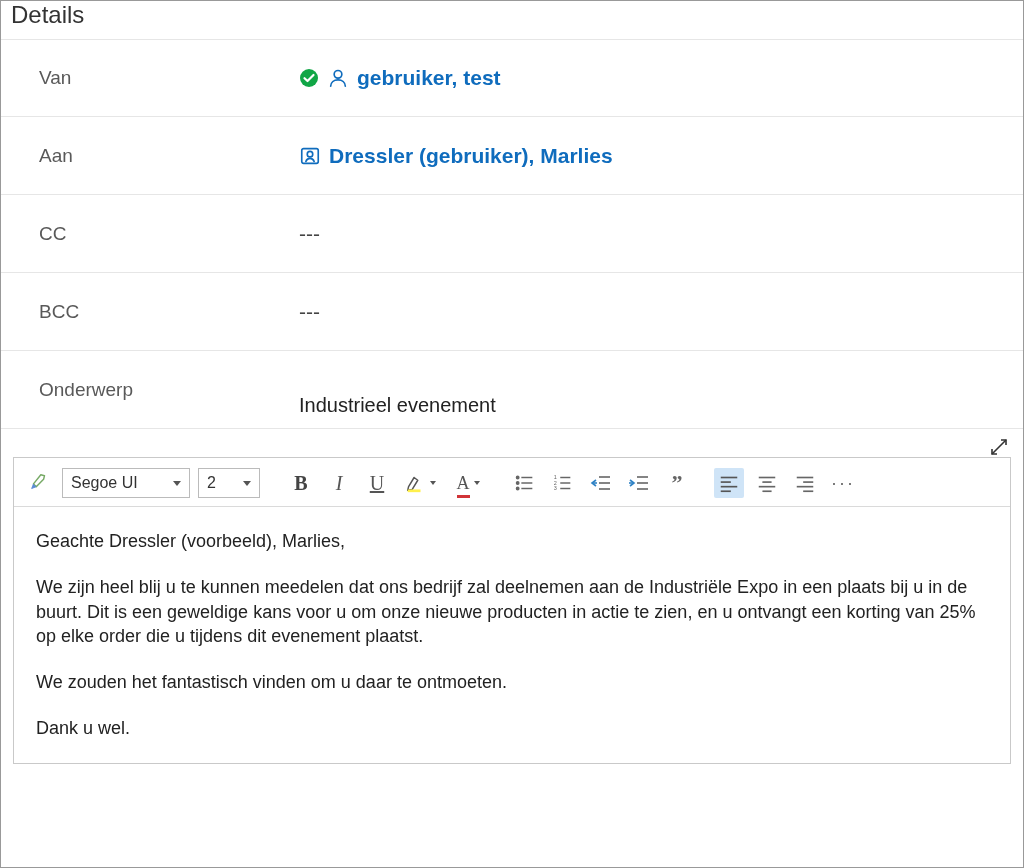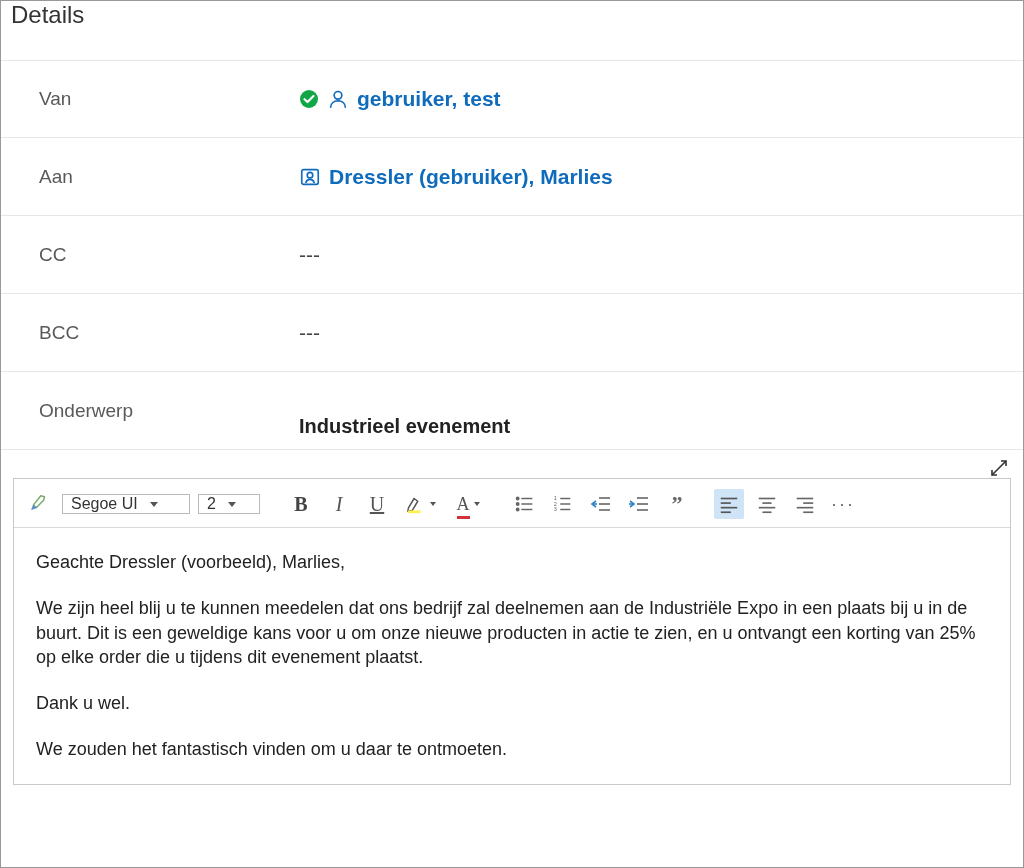--- a/index.html
+++ b/index.html
@@ -19,37 +19,37 @@
     padding: 0 10px 10px 10px;
   }
   .fields { }
   .row {
     display: flex;
     align-items: center;
     padding: 0 10px 0 38px;
     min-height: 78px;
     border-bottom: 1px solid #e6e6e6;
   }
-  .row:first-child { border-top: 1px solid #e6e6e6; margin-top: 21px; }
+  .row:first-child { border-top: 1px solid #e6e6e6; }
   .row .label {
     width: 260px;
     font-size: 19px;
     color: #595959;
   }
   .row .value {
     font-size: 20px;
     color: #222;
     display: flex;
     align-items: center;
     gap: 10px;
     flex: 1;
   }
   .row .value.person { color: #0f6cbd; font-weight: 700; font-size: 21px; gap: 8px; }
   .row .placeholder { color: #444; font-size: 21px; font-weight: 400; }
-  .subject-value { font-size: 21px; font-weight: 700; color: #222; margin-top: 31px; }
+  .subject-value { font-size: 21px; font-weight: 400; color: #222; margin-top: 31px; }
 
   .expand-row { display: flex; justify-content: flex-end; padding: 8px 14px 0 0; }
   .expand-btn { cursor: pointer; }
 
   .editor-wrap { padding: 0 12px; }
   .editor { border: 1px solid #c9c9c9; }
   .toolbar {
     display: flex;
     align-items: center;
     gap: 8px;
@@ -63,22 +63,22 @@
     height: 30px;
     min-width: 30px;
     cursor: pointer;
     color: #555;
     border-radius: 2px;
   }
   .tb-btn.active { background: #cfe4f7; }
   .tb-select {
     display: inline-flex;
     align-items: center;
-    justify-content: flex-start;
-    height: 20px;
+    justify-content: space-between;
+    height: 30px;
     padding: 0 8px;
     border: 1px solid #bbb;
     background: #fff;
     font-size: 16px;
     cursor: pointer;
     color: #333;
     gap: 12px;
   }
   .tb-select.font { width: 128px; }
   .tb-select.size { width: 62px; }
@@ -286,17 +286,17 @@
         </svg>
       </span>
 
       <span class="tb-btn" style="font-size:18px;color:#666;letter-spacing:2px;">···</span>
 
     </div>
 
     <div class="body-text">
       <p>Geachte Dressler (voorbeeld), Marlies,</p>
       <p>We zijn heel blij u te kunnen meedelen dat ons bedrijf zal deelnemen aan de Industriële Expo in een plaats bij u in de buurt. Dit is een geweldige kans voor u om onze nieuwe producten in actie te zien, en u ontvangt een korting van 25% op elke order die u tijdens dit evenement plaatst.</p>
+      <p>We zouden het fantastisch vinden om u daar te ontmoeten.</p>
       <p>Dank u wel.</p>
-      <p>We zouden het fantastisch vinden om u daar te ontmoeten.</p>
     </div>
   </div>
 </div>
 
 </body></html>

